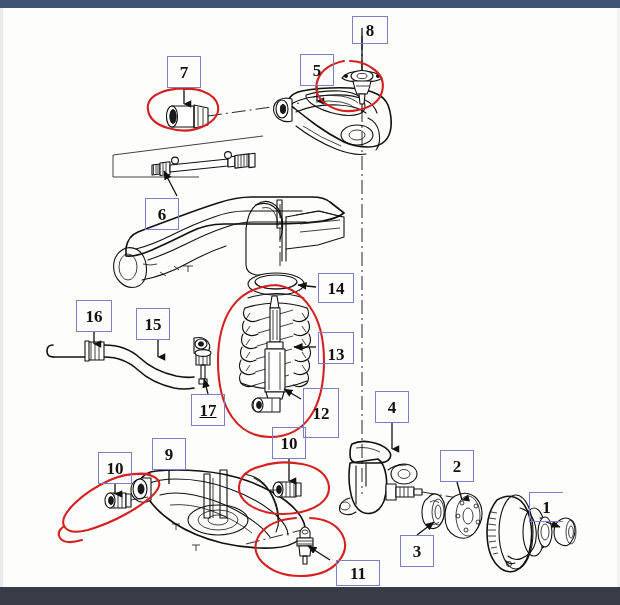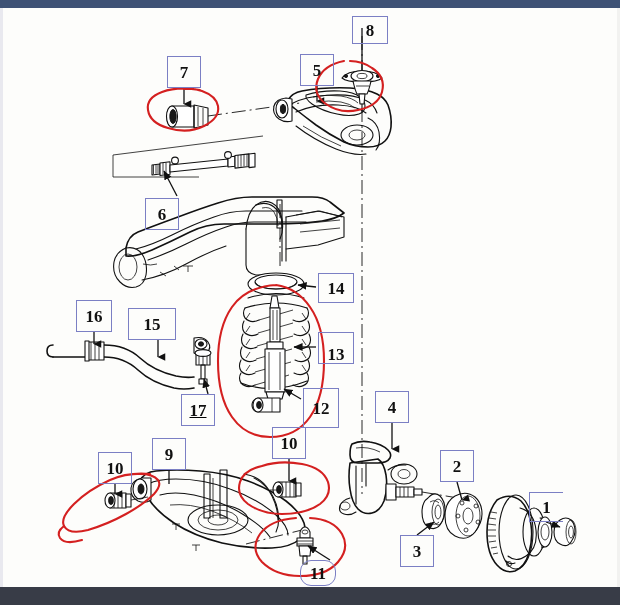--- a/index.html
+++ b/index.html
@@ -510,37 +510,37 @@
       </div>
       <div class="callout" style="left: 152px; top: 438px; width: 34px; height: 32px;">
         <span class="num">9</span>
       </div>
       <div class="callout" style="left: 98px; top: 452px; width: 34px; height: 32px;">
         <span class="num">10</span>
       </div>
       <div class="callout" style="left: 272px; top: 427px; width: 34px; height: 32px;">
         <span class="num">10</span>
       </div>
-      <div class="callout" style="left: 300px; top: 560px; width: 36px; height: 26px; border-radius: 11px;">
+      <div class="callout" style="left: 336px; top: 560px; width: 44px; height: 26px;">
         <span class="num">11</span>
       </div>
-      <div class="callout" style="left: 303px; top: 388px; width: 36px; height: 40px;">
+      <div class="callout" style="left: 303px; top: 388px; width: 36px; height: 50px;">
         <span class="num">12</span>
       </div>
       <div class="callout" style="left: 318px; top: 332px; width: 36px; height: 32px; align-items: flex-end;">
         <span class="num">13</span>
       </div>
       <div class="callout" style="left: 318px; top: 273px; width: 36px; height: 30px;">
         <span class="num">14</span>
       </div>
-      <div class="callout" style="left: 128px; top: 308px; width: 48px; height: 32px;">
+      <div class="callout" style="left: 136px; top: 308px; width: 34px; height: 32px;">
         <span class="num">15</span>
       </div>
       <div class="callout" style="left: 76px; top: 300px; width: 36px; height: 32px; text-align: center;">
         <span class="num">16</span>
       </div>
-      <div class="callout" style="left: 181px; top: 394px; width: 34px; height: 32px; text-decoration: underline;">
+      <div class="callout" style="left: 191px; top: 394px; width: 34px; height: 32px; text-decoration: underline;">
         <span class="num">17</span>
       </div>
     </div>
 
   <div class="bottombar"></div>
 </div>
 
 </body></html>

